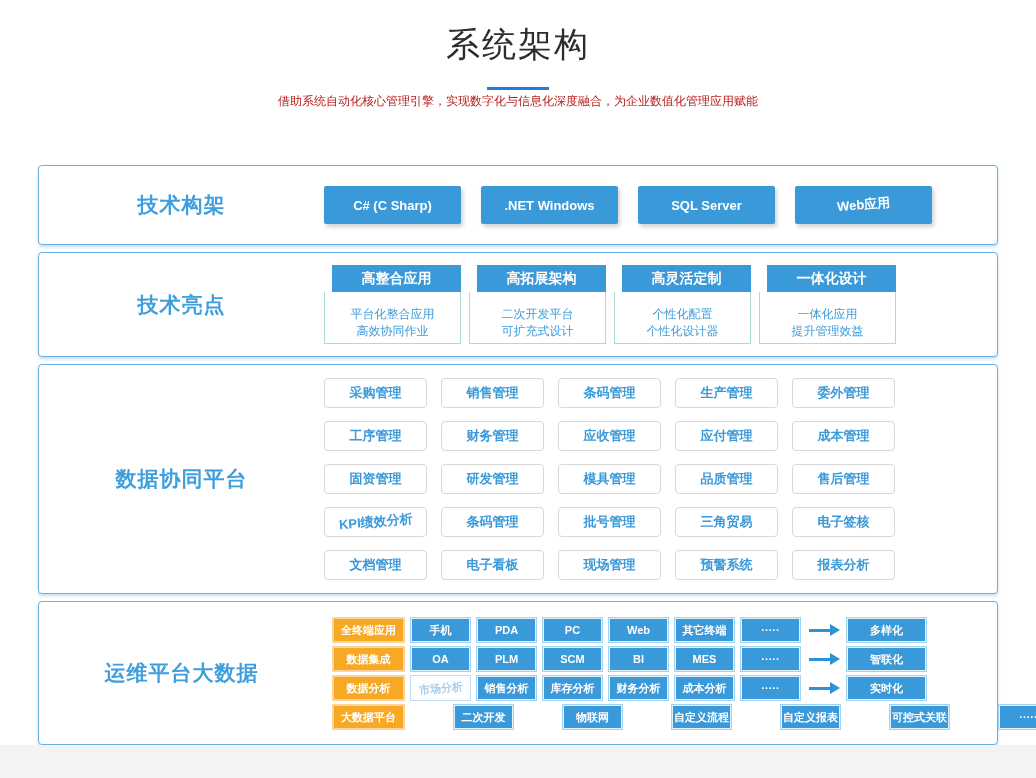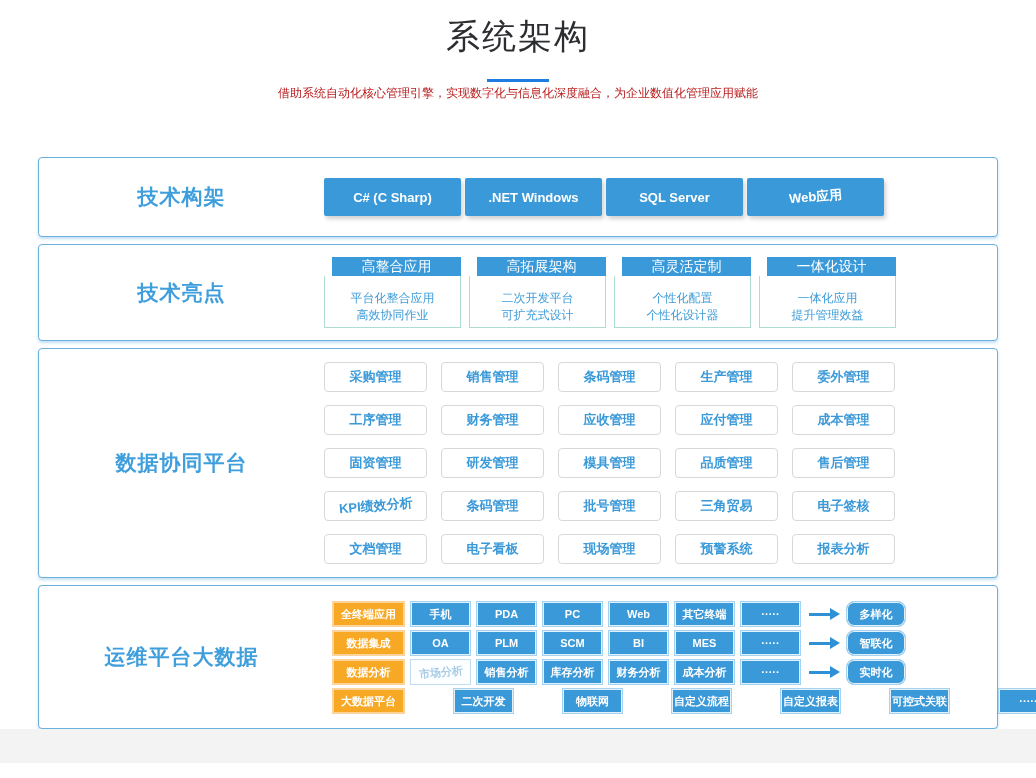--- a/index.html
+++ b/index.html
@@ -1,45 +1,45 @@
 <!DOCTYPE html>
 <html><head>
 <meta charset="utf-8">
 <style>
   * { margin:0; padding:0; box-sizing:border-box; }
   html,body { width:1036px; height:778px; background:#ffffff; overflow:hidden;
     font-family:"Liberation Sans","DejaVu Sans",sans-serif; }
 
   
-  .header { padding-top:14px; text-align:center; }
+  .header { padding-top:22px; text-align:center; }
   .page-title { font-size:34px; font-weight:400; color:#2b2d30; letter-spacing:2px; }
   .title-underline { width:62px; height:3px; background:#1d7de0; margin:19px auto 0; }
   .page-subtitle { margin-top:3px; font-size:12px; color:#b91c1c; }
 
   
   .sections { width:960px; margin:55px auto 0; }
   .section { display:flex; background:#fff; border:1px solid #6ab1de; border-radius:4px;
     box-shadow:0 2px 3px rgba(125,185,228,.45); margin-bottom:7px; }
   .section:last-child { margin-bottom:0; }
   .section-label { width:285px; flex:0 0 285px; display:flex; align-items:center;
     justify-content:center; color:#3f9edc; font-size:21px; font-weight:700; letter-spacing:1px; }
   .section-content { flex:1; }
 
   .tilt { display:inline-block; transform:rotate(-5deg); }
 
   
-  .tech-row { display:flex; align-items:center; gap:4px; padding:20px 0; }
+  .tech-row { display:flex; align-items:center; gap:20px; padding:20px 0; }
   .chip-lg { width:137px; height:38px; background:#3a99d8; color:#fff; font-size:13px;
     font-weight:700; display:flex; align-items:center; justify-content:center;
     border-radius:2px; box-shadow:2px 3px 4px rgba(0,0,0,.18); }
 
   
   .cards-row { display:flex; gap:8px; padding:12px 0; }
   .card { width:137px; }
-  .card-head { height:19px; background:#3a99d8; color:#fff; font-size:14px; font-weight:400;
+  .card-head { height:27px; background:#3a99d8; color:#fff; font-size:14px; font-weight:700;
     display:flex; align-items:center; justify-content:center;margin-left:8px; }
   .card-body { border:1px solid #aedcd2; border-top:none; background:#fff; padding:14px 0 3px; }
   .card-line { font-size:12px; color:#3e9cd9; line-height:17px; text-align:center; }
 
   
   .grid { padding:13px 0; }
   .grid-row { display:flex; gap:14px; margin-bottom:13px; }
   .grid-row:last-child { margin-bottom:0; }
   .module { width:103px; height:30px; background:#fff; border:1px solid #d8d8d8;
     border-radius:4px; color:#3a99d8; font-size:13px; font-weight:700;
@@ -50,21 +50,21 @@
   .ops-row { display:flex; align-items:center; margin-bottom:3px; height:26px; }
   .ops-row:last-child { margin-bottom:0;gap:43px; }
   .cat-chip { width:73px; height:26px; background:#f7a824; border:2px solid #fbd39b;
     color:#fff; font-size:11px; font-weight:700; display:flex; align-items:center;
     justify-content:center; margin-right:5px; }
   .chip-sm { width:61px; height:26px; background:#3a99d8; border:1px solid #a5d2ee;
     box-shadow:inset 0 0 0 1px rgba(255,255,255,.85); color:#fff; font-size:11px;
     font-weight:700; display:flex; align-items:center; justify-content:center; margin-right:5px; }
   .chip-sm.light { background:#fdfeff; color:#a9cde8; border:1px solid #c3ddf0;
     box-shadow:none; }
-  .chip-sm.result { width:60px; margin-right:0;border-radius:8px; }
+  .chip-sm.result { width:81px; margin-right:0; }
   .arrow { display:flex; align-items:center; margin:0 6px 0 3px; }
   .arrow .line { display:block; width:21px; height:3px; background:#2e90d5; }
   .arrow .head { display:block; width:0; height:0; border-left:10px solid #2e90d5;
     border-top:6px solid transparent; border-bottom:6px solid transparent; }
 
   
   .bottom-strip { height:34px; background:#f3f3f3; }
 </style>
 </head>
 <body>

